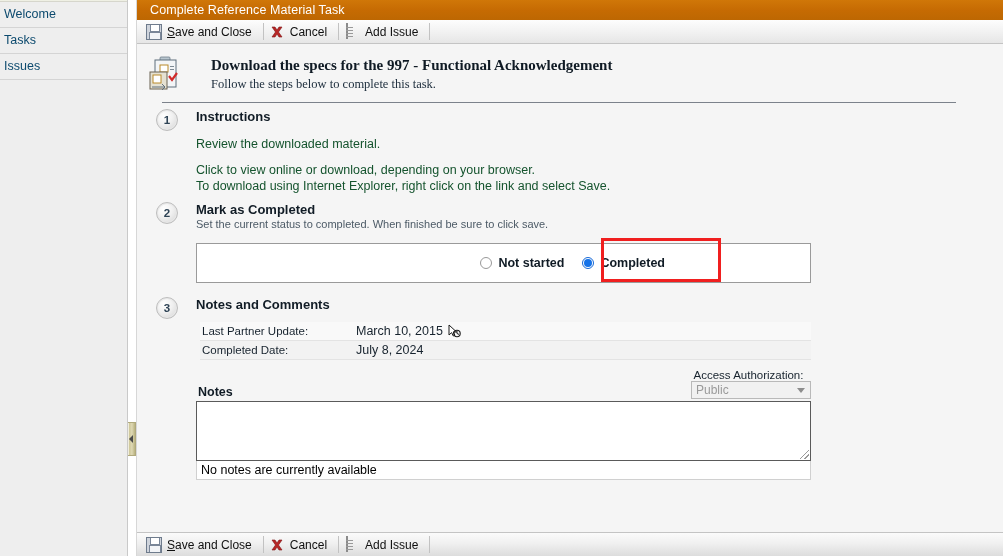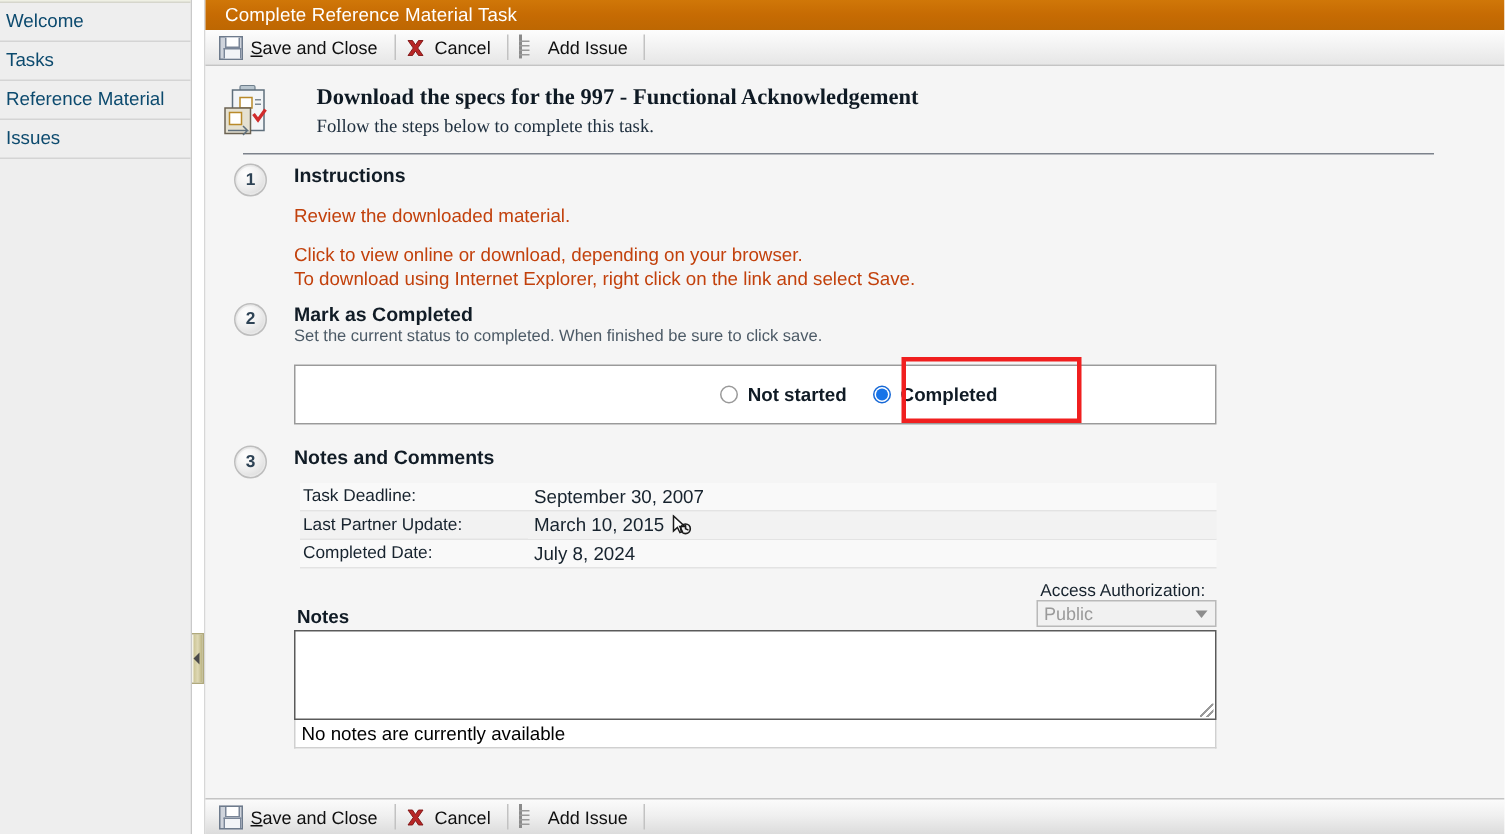--- a/index.html
+++ b/index.html
@@ -253,21 +253,21 @@
     color: #111c26;
     margin-top: 6px;
   }
   .step-sub {
     font-size: 11px;
     color: #4c5a66;
     margin-top: 1px;
   }
   .para {
     font-size: 12.5px;
-    color: #c2410c;
+    color: #14532d;
     margin-top: 12px;
     line-height: 16px;
   }
   .para.tight { margin-top: 10px; }
   .para .ln { display: block; }
 
   
   .file-box {
     margin-top: 6px;
     height: 34px;
@@ -449,23 +449,20 @@
 
 <div id="app">
 
   <div id="sidebar">
     <div id="sidebar-top-strip"></div>
     <div class="nav-item">
       <span>Welcome</span>
     </div>
     <div class="nav-item">
       <span>Tasks</span>
-    </div>
-    <div class="nav-item">
-      <span>Reference Material</span>
     </div>
     <div class="nav-item">
       <span>Issues</span>
     </div>
     <div id="nav-filler"></div>
   </div>
 
   <div id="splitter">
     <div id="splitter-handle">
       <span class="arrow"></span>
@@ -554,24 +551,20 @@
         </div>
       </div>
 
       <div class="step" style="margin-top:8px;">
         <div class="step-num">3</div>
         <div class="step-body">
           <div class="step-title">Notes and Comments</div>
 
           <table class="meta-table">
             <tbody>
-                <tr>
-              <td class="k">Task Deadline:</td>
-              <td class="v">September 30, 2007</td>
-            </tr>
             <tr>
               <td class="k">Last Partner Update:</td>
               <td class="v">
                 <span>March 10, 2015</span><span class="busy-cursor"><svg width="13" height="14" viewBox="0 0 13 14">
                         <path d="M1 1 L1 11 L3.6 8.6 L5.3 12 L6.9 11.2 L5.2 8 L8.6 8 Z" fill="#ffffff" stroke="#1a1a1a" stroke-width="1"></path>
                         <circle cx="9" cy="9.5" r="3.2" fill="none" stroke="#1a1a1a" stroke-width="1.1"></circle>
                         <path d="M9 6.6 L9 9.5 L11 10.4" stroke="#1a1a1a" stroke-width="1" fill="none"></path>
                       </svg></span>
               </td>
             </tr>

